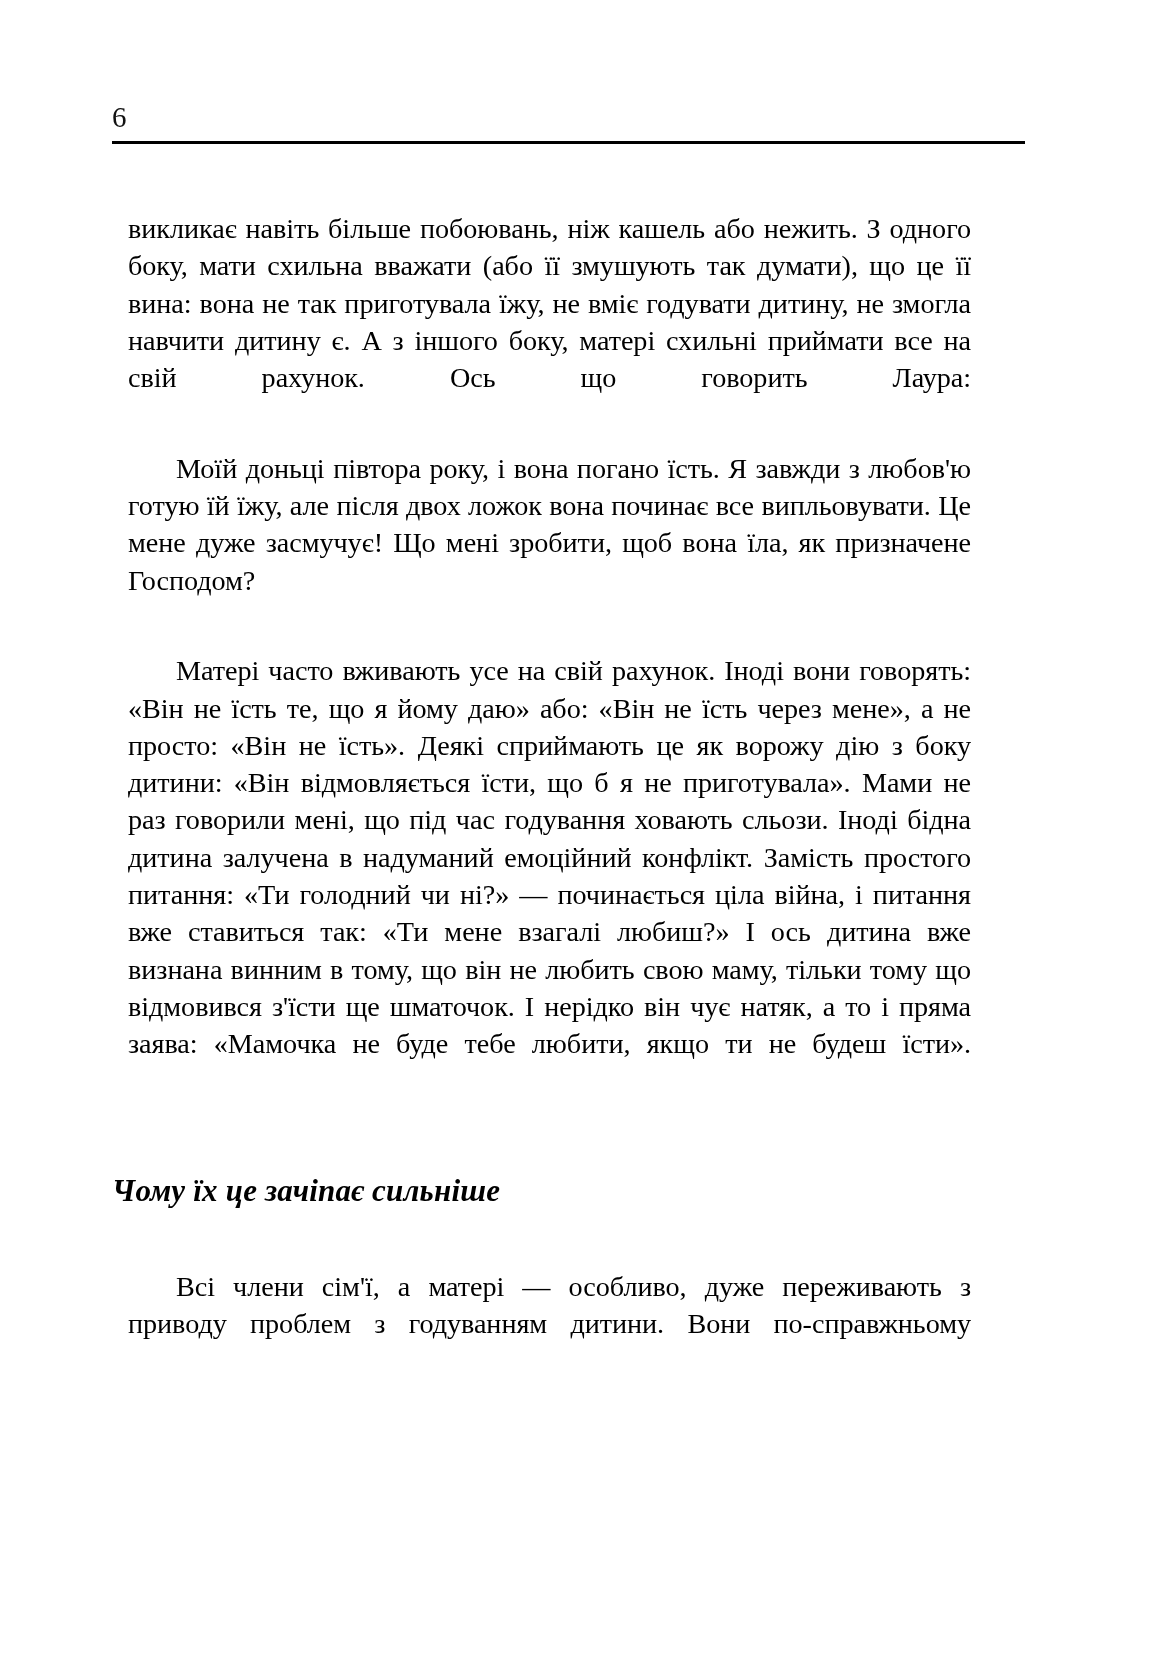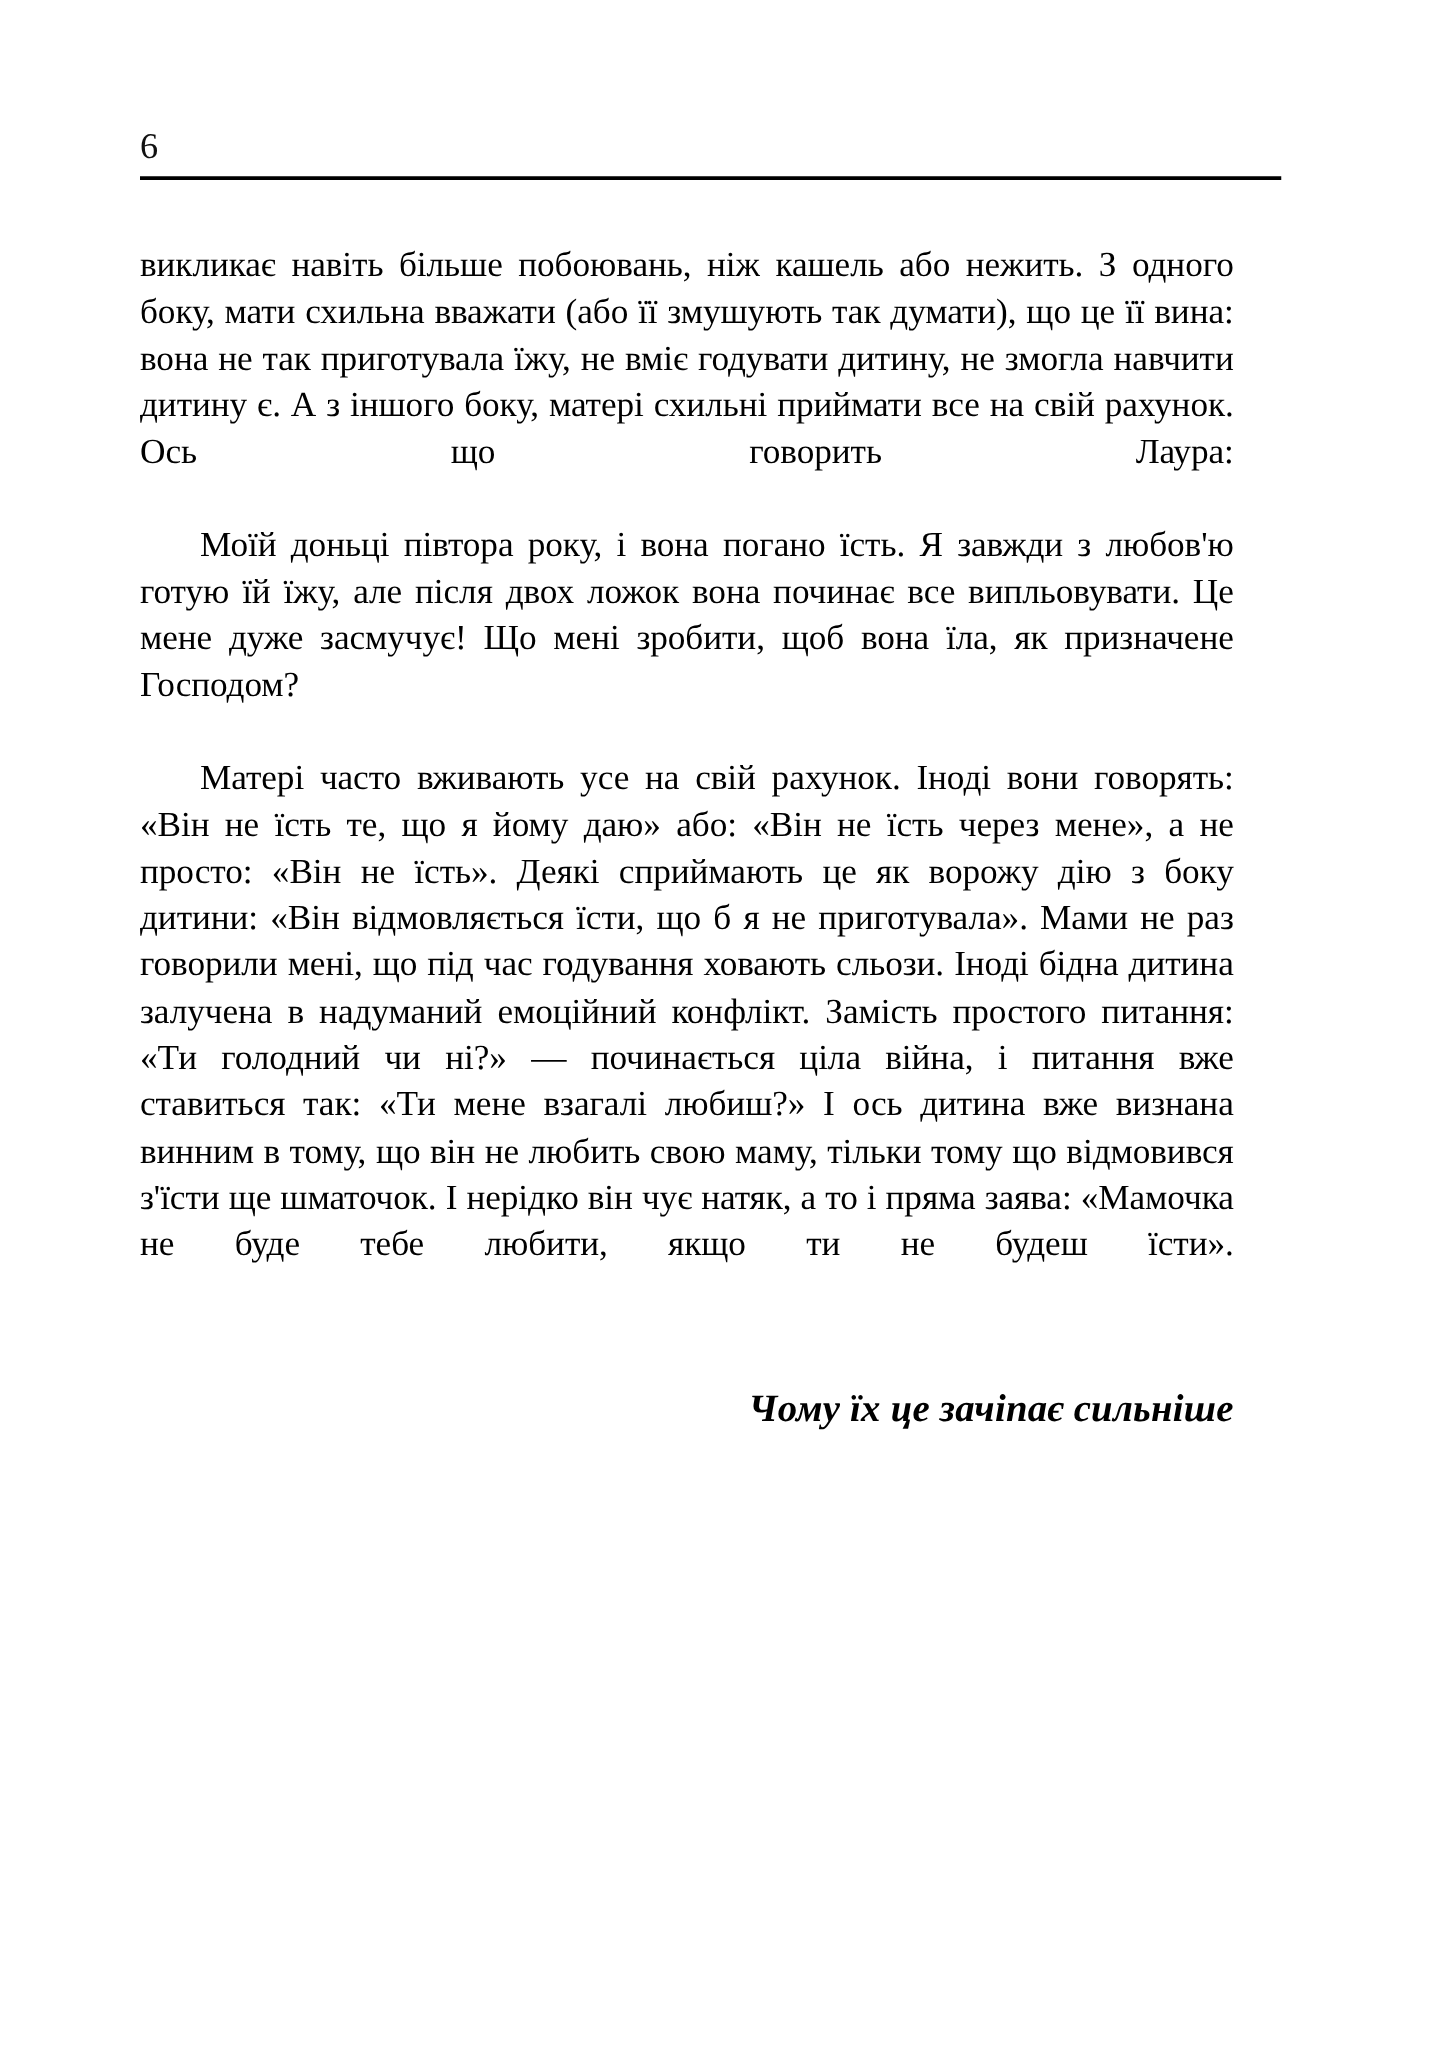--- a/index.html
+++ b/index.html
@@ -35,21 +35,21 @@
     height: 3px;
     background: #000000;
   }
   .body-col {
     position: absolute;
     left: 112px;
     top: 194px;
     width: 875px;
   }
   p.para {
-    margin: 0;
+    margin: 16px;
     font-size: 28.2px;
     line-height: 37.3px;
     text-align: justify;
     text-justify: inter-word;
     text-indent: 48px;
     letter-spacing: -0.05px;
     word-spacing: 0.2px;
     -webkit-font-smoothing: antialiased;
   }
   p.para.noindent {
@@ -67,21 +67,21 @@
     height: 0;
   }
   h2.section-heading {
     margin: 0;
     font-family: "Liberation Serif", "DejaVu Serif", serif;
     font-style: italic;
     font-weight: bold;
     font-size: 31px;
     line-height: 38px;
     letter-spacing: 0.2px;
-    text-align: right;
+    text-align: left;
   }
   .gap-before-heading { height: 56px; }
   .gap-after-heading  { height: 42px; }
 </style>
 </head>
 <body>
 
 <div class="page">
 
   <div class="header">
@@ -97,16 +97,17 @@
 
 
     <p class="para">Матері часто вживають усе на свій рахунок. Іноді вони говорять: «Він не їсть те, що я йому даю» або: «Він не їсть через мене», а не просто: «Він не їсть». Деякі сприймають це як ворожу дію з боку дитини: «Він відмовляється їсти, що б я не приготувала». Мами не раз говорили мені, що під час годування ховають сльози. Іноді бідна дитина залучена в надуманий емоційний конфлікт. Замість простого питання: «Ти голодний чи ні?» — починається ціла війна, і питання вже ставиться так: «Ти мене взагалі любиш?» І ось дитина вже визнана винним в тому, що він не любить свою маму, тільки тому що відмовився з'їсти ще шматочок. І нерідко він чує натяк, а то і пряма заява: «Мамочка не буде тебе любити, якщо ти не будеш їсти».</p>
 
     <div class="gap-before-heading"></div>
 
     <h2 class="section-heading">Чому їх це зачіпає сильніше</h2>
 
     <div class="gap-after-heading"></div>
 
+    <p class="para">Всі члени сім'ї, а матері — особливо, дуже переживають з приводу проблем з годуванням дитини. Вони по-справжньому</p>
 
   </div>
 
 </div>
 
 </body></html>

